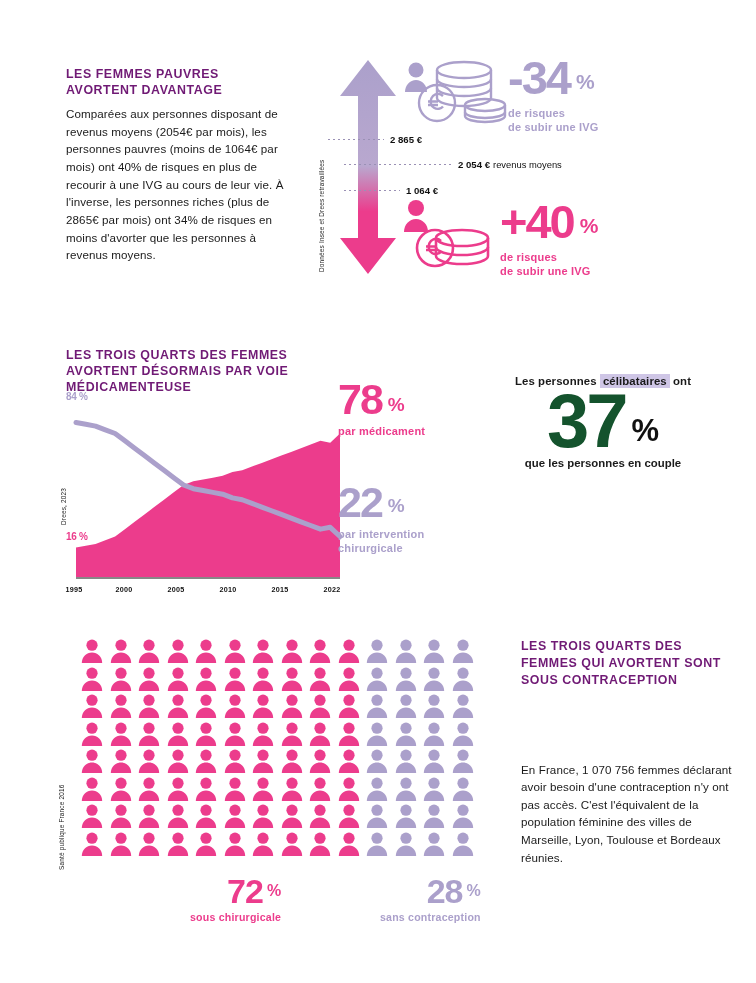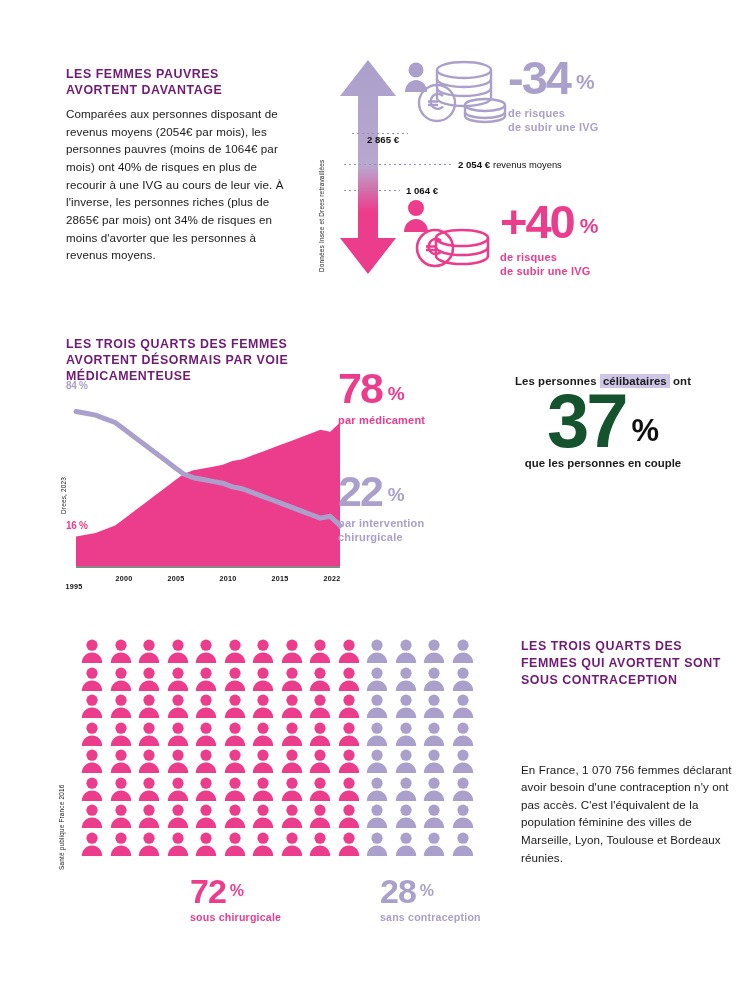--- a/index.html
+++ b/index.html
@@ -53,21 +53,21 @@
     height:1px;margin-right:6px;
     background-image:linear-gradient(to right,#9a90b5 0 2px,transparent 2px 5px);
     background-size:5px 1px;background-repeat:repeat-x;
   }
   .dotrow .lbl-norm{font-weight:normal;font-size:9.4px;margin-left:3px;}
 
   
   .coins{position:absolute;}
 
   
-  #s2{left:0;top:318px;width:740px;height:270px;}
+  #s2{left:0;top:329px;width:740px;height:270px;}
   #s2 .head{position:absolute;left:66px;top:18px;width:290px;}
   #chartbox{position:absolute;left:66px;top:60px;width:280px;height:190px;}
   .axis-yr{
     position:absolute;top:196px;font-size:7.2px;font-weight:bold;
     color:#111;letter-spacing:.3px;transform:translateX(-50%);
   }
   .endlbl{position:absolute;font-weight:bold;font-size:10px;letter-spacing:-.3px;}
 
   
   #s2 .stat78{position:absolute;left:338px;top:52px;}
@@ -89,21 +89,21 @@
   #grid{position:absolute;left:78px;top:18px;display:grid;
         grid-template-columns:repeat(14,28.5px);
         grid-auto-rows:27.5px;}
   #grid .cell{width:28.5px;height:27.5px;position:relative;}
   .person{position:absolute;left:3px;top:1px;width:22px;height:24px;}
 
   #s3 .rtxt{position:absolute;left:498px;top:18px;width:218px;margin-left:23px;}
   #s3 .rtxt .head{line-height:1.36;}
   #s3 .rtxt .body-txt{margin-top:72px;}
   .botstat{position:absolute;}
-  .botstat .row{display:flex;align-items:flex-start;}
+  .botstat .row{display:flex;align-items:flex-start;justify-content:flex-end;}
   .botstat .n{font-size:34px;font-weight:bold;line-height:.82;letter-spacing:-1px;}
   .botstat .p{font-size:16px;font-weight:bold;margin-left:4px;margin-top:4px;}
   .botstat .c{font-size:10.6px;font-weight:bold;margin-top:5px;letter-spacing:.2px;}
 </style>
 </head>
 <body>
 
 <div class="sec" id="s1">
 
   <div class="txtcol">
@@ -128,21 +128,21 @@
         <linearGradient id="gdn" x1="0" y1="0" x2="0" y2="1">
           <stop offset="0%" stop-color="#B9A8CF"></stop>
             <stop offset="42%" stop-color="#EC3C8C"></stop>
           <stop offset="100%" stop-color="#EC3C8C"></stop>
         </linearGradient>
       </defs>
       <polygon points="20,0 40,0 40,72 58,72 30,108 2,72 20,72" fill="url(#gdn)"></polygon>
     </svg>
   </div>
 
-  <div class="dotrow" style="left:352px;top:133px;flex-direction:column;">
+  <div class="dotrow" style="left:328px;top:133px;">
     <div class="dots" style="width:56px;"></div>
     <span>2 865 €</span>
   </div>
 
   <div class="dotrow" style="left:344px;top:158px;">
     <div class="dots" style="width:108px;"></div>
     <span>2 054 €</span>
     <span class="lbl-norm">revenus moyens</span>
   </div>
 
@@ -208,21 +208,21 @@
   <div class="head">LES TROIS QUARTS DES FEMMES AVORTENT DÉSORMAIS PAR VOIE MÉDICAMENTEUSE</div>
 
   <div class="vsrc" style="left:60px;top:196px;">Drees, 2023</div>
 
   <div id="chartbox">
     <svg id="chartsvg" width="280" height="192" viewBox="0 0 280 192">
         <path d="M 10 188 L 10.00 158.56 L 19.78 156.72 L 29.56 154.88 L 39.33 151.20 L 49.11 147.52 L 58.89 140.16 L 68.67 132.80 L 78.44 125.44 L 88.22 118.08 L 98.00 110.72 L 107.78 103.36 L 117.56 96.00 L 127.33 92.32 L 137.11 90.48 L 146.89 88.64 L 156.67 86.80 L 166.44 83.12 L 176.22 81.28 L 186.00 77.60 L 195.78 73.92 L 205.56 70.24 L 215.33 66.56 L 225.11 62.88 L 234.89 59.20 L 244.67 55.52 L 254.44 51.84 L 264.22 53.68 L 274.00 44.48 L 274 188 Z" fill="#EC3C8C"></path>
         <path d="M 10.00 33.44 L 19.78 35.28 L 29.56 37.12 L 39.33 40.80 L 49.11 44.48 L 58.89 51.84 L 68.67 59.20 L 78.44 66.56 L 88.22 73.92 L 98.00 81.28 L 107.78 88.64 L 117.56 96.00 L 127.33 99.68 L 137.11 101.52 L 146.89 103.36 L 156.67 105.20 L 166.44 108.88 L 176.22 110.72 L 186.00 114.40 L 195.78 118.08 L 205.56 121.76 L 215.33 125.44 L 225.11 129.12 L 234.89 132.80 L 244.67 136.48 L 254.44 140.16 L 264.22 138.32 L 274.00 147.52" fill="none" stroke="#ABA0CB" stroke-width="5" stroke-linejoin="round" stroke-linecap="round"></path>
         <line x1="10" y1="189" x2="274" y2="189" stroke="#111" stroke-width="1"></line>
       </svg>
-    <div class="axis-yr" style="left:8px;margin-top:8px;">1995</div>
+    <div class="axis-yr" style="left:8px;">1995</div>
     <div class="axis-yr" style="left:58px;">2000</div>
     <div class="axis-yr" style="left:110px;">2005</div>
     <div class="axis-yr" style="left:162px;">2010</div>
     <div class="axis-yr" style="left:214px;">2015</div>
     <div class="axis-yr" style="left:266px;">2022</div>
   </div>
 
   <div class="endlbl purple" style="left:66px;top:62px;">84 %</div>
   <div class="endlbl pink" style="left:66px;top:202px;">16 %</div>
 

